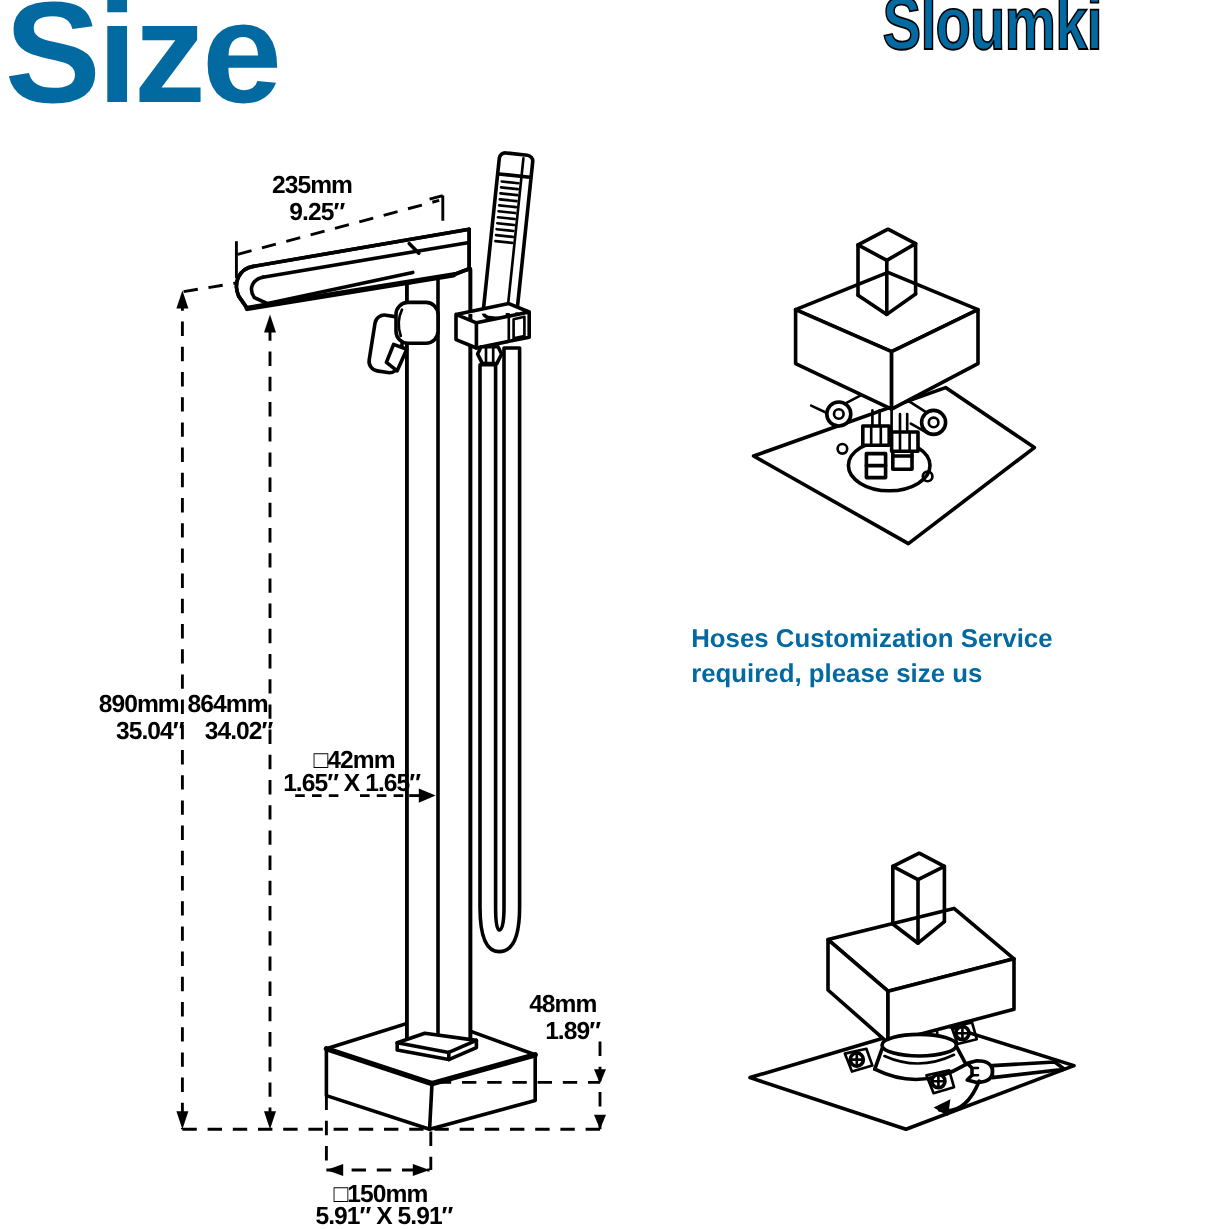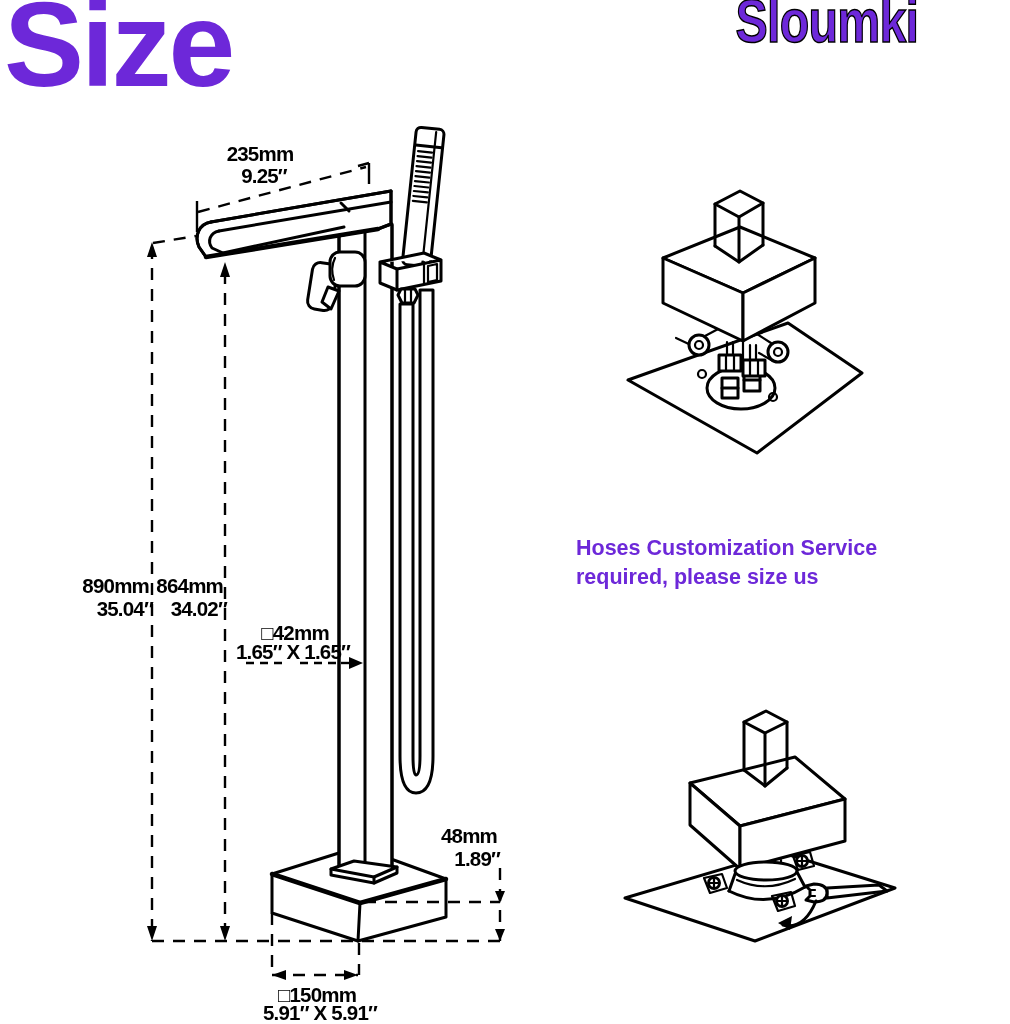--- a/index.html
+++ b/index.html
@@ -1,24 +1,24 @@
 <!DOCTYPE html>
 <html><head>
 <meta charset="utf-8">
 <style>
   html,body{margin:0;padding:0;background:#fff;}
   .canvas{position:relative;width:920px;height:1024px;background:#fff;overflow:hidden;
-          font-family:"Liberation Sans",sans-serif;color:#6d28d9;}
+          font-family:"Liberation Sans",sans-serif;color:#0369a1;}
   .page-title{position:absolute;left:4px;top:-16px;font-size:120px;font-weight:bold;
               letter-spacing:-3px;line-height:1;}
   .brand{position:absolute;right:2px;top:-10px;font-size:62px;font-weight:bold;
          letter-spacing:-1px;line-height:1;transform:scaleX(0.78);transform-origin:100% 0;
          -webkit-text-stroke:1.5px #000;}
   .note{position:absolute;left:576px;top:518px;width:432px;font-size:21.5px;
-        font-weight:bold;line-height:28.5px;margin-top:16px;}
+        font-weight:bold;line-height:28.5px;}
   svg{position:absolute;left:0;top:0;}
   .draw path,.draw line,.draw rect,.draw circle,.draw ellipse,.draw polyline
       {stroke:#000;stroke-width:3;fill:none;stroke-linecap:round;stroke-linejoin:round;}
   .whitefill{fill:#fff !important;}
   .thick{stroke-width:4.5 !important;}
   .thin{stroke-width:2.2 !important;}
   .dim path{stroke:#000;stroke-width:2.4;fill:none;stroke-linecap:butt;}
   .dashed{stroke-dasharray:12 9;}
   .dashedS{stroke-dasharray:8 6;}
   .arrow{fill:#000;stroke:none;}

